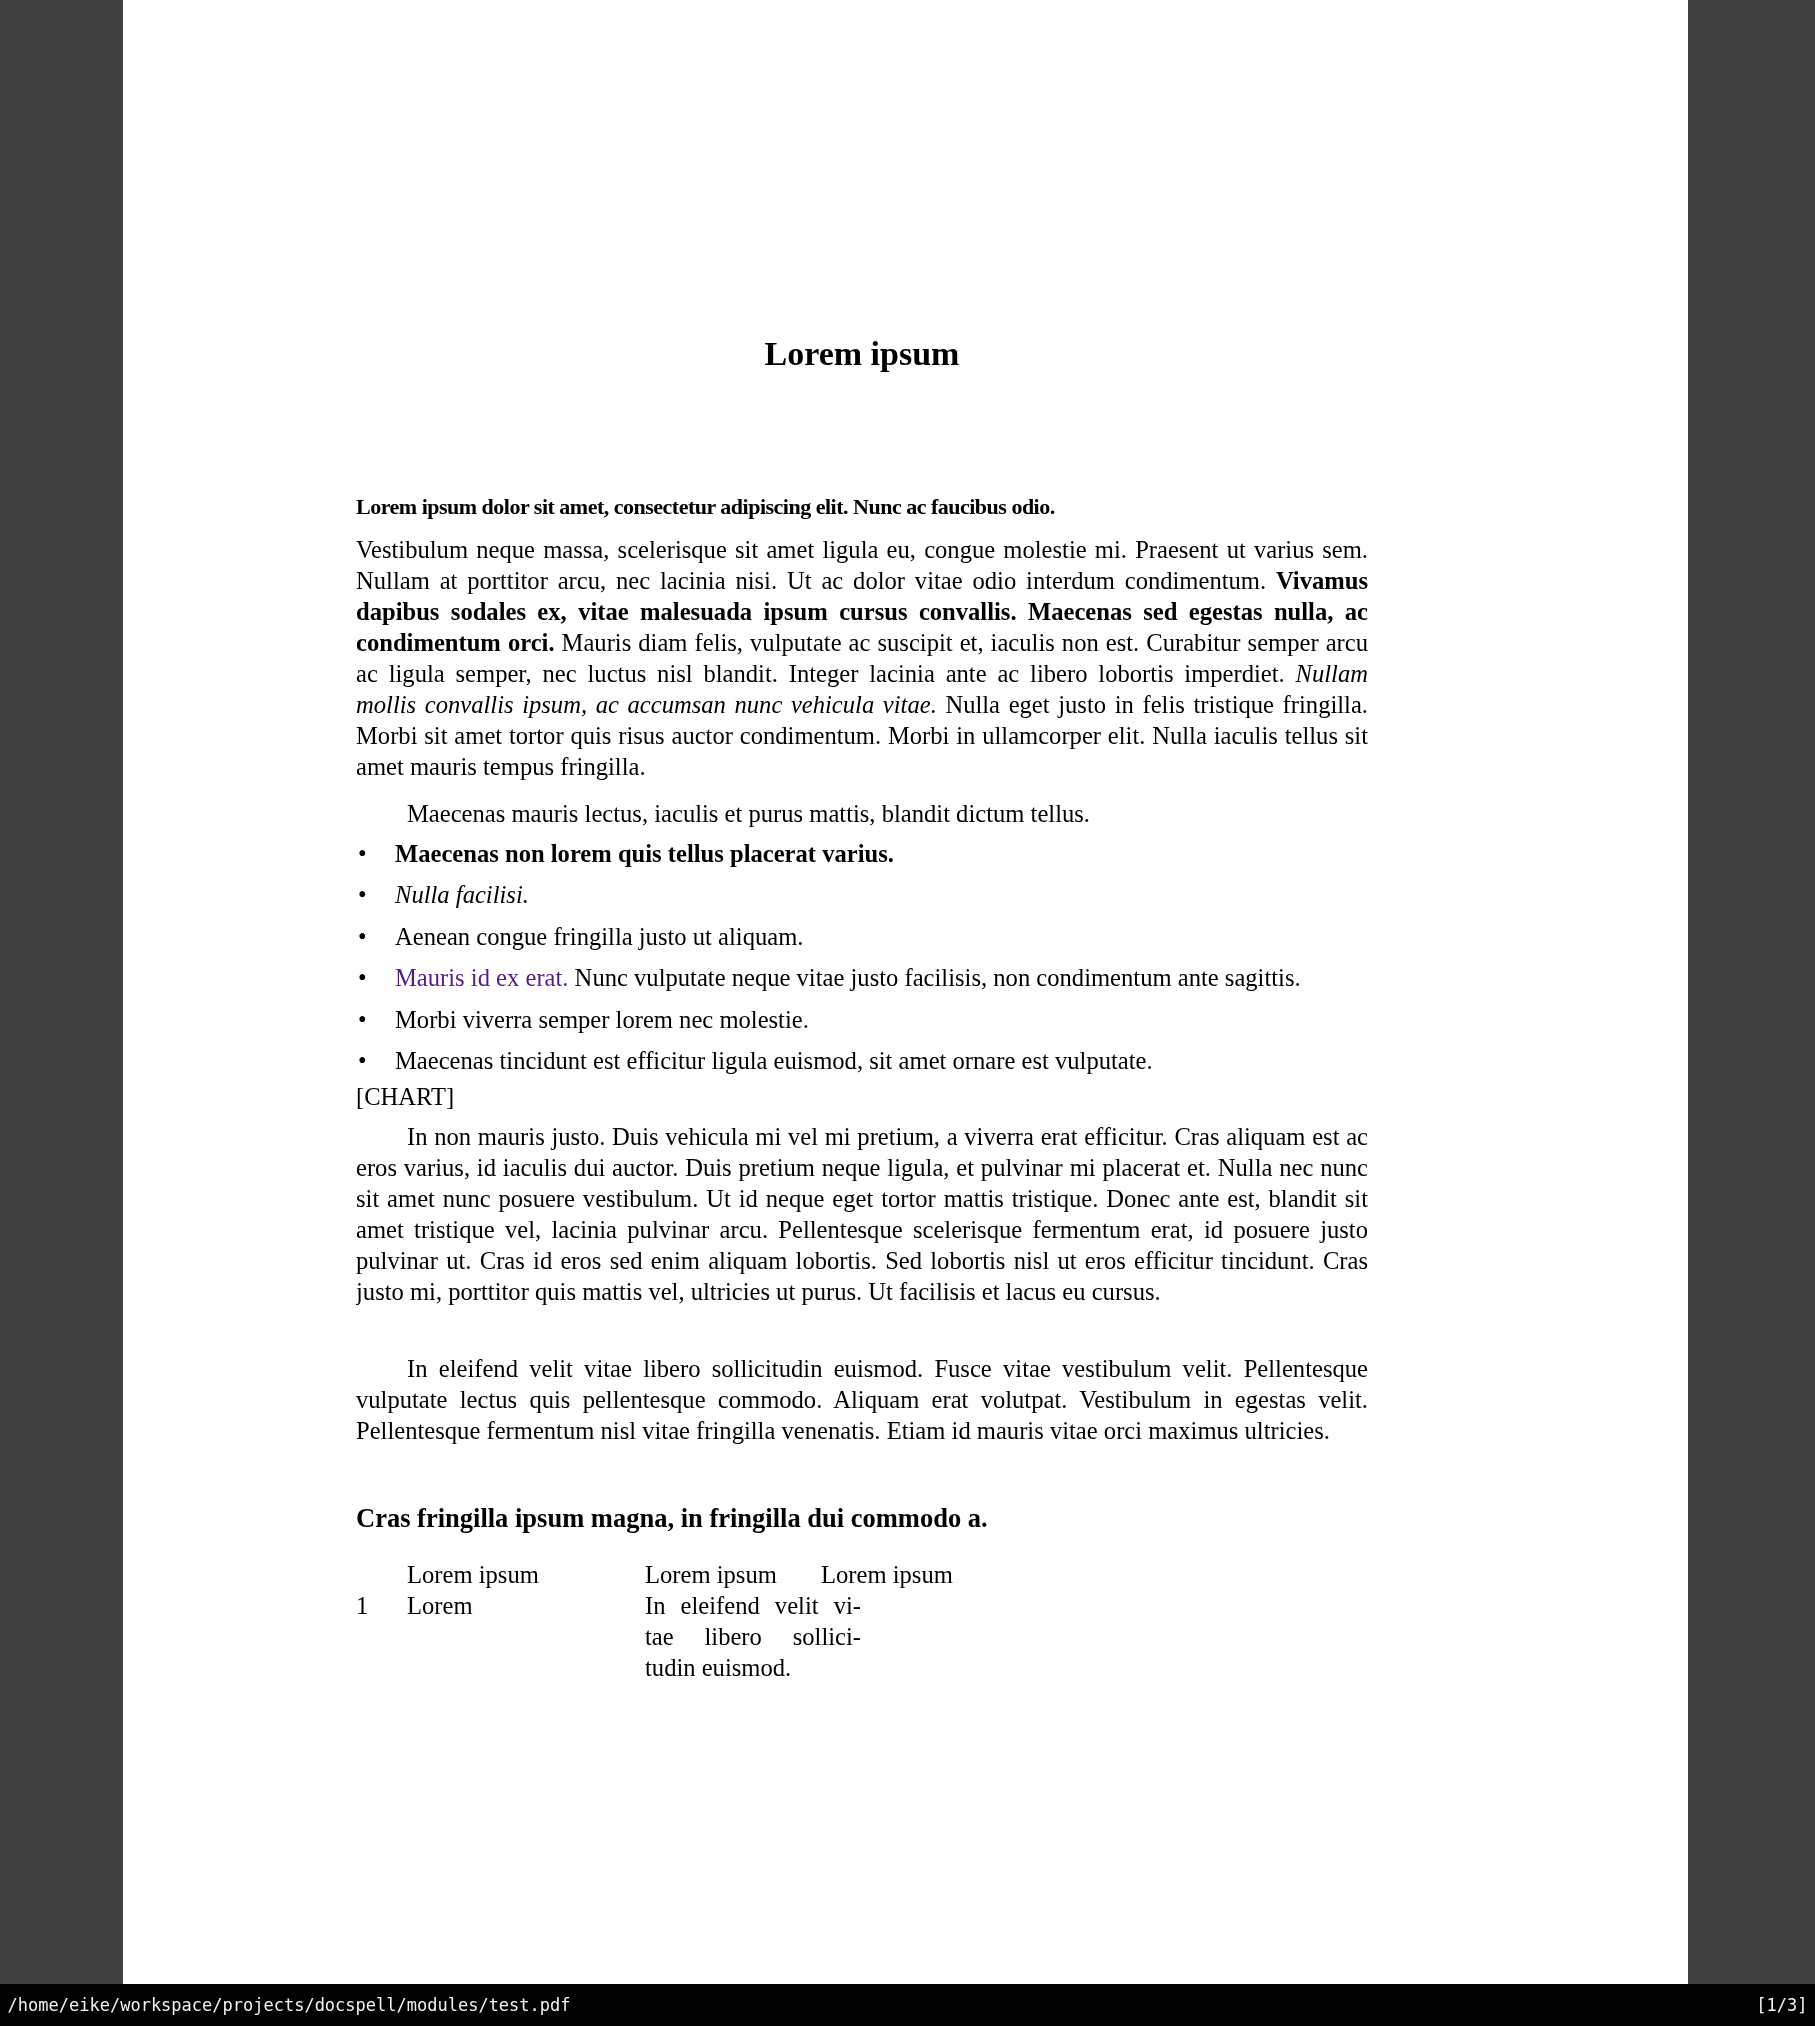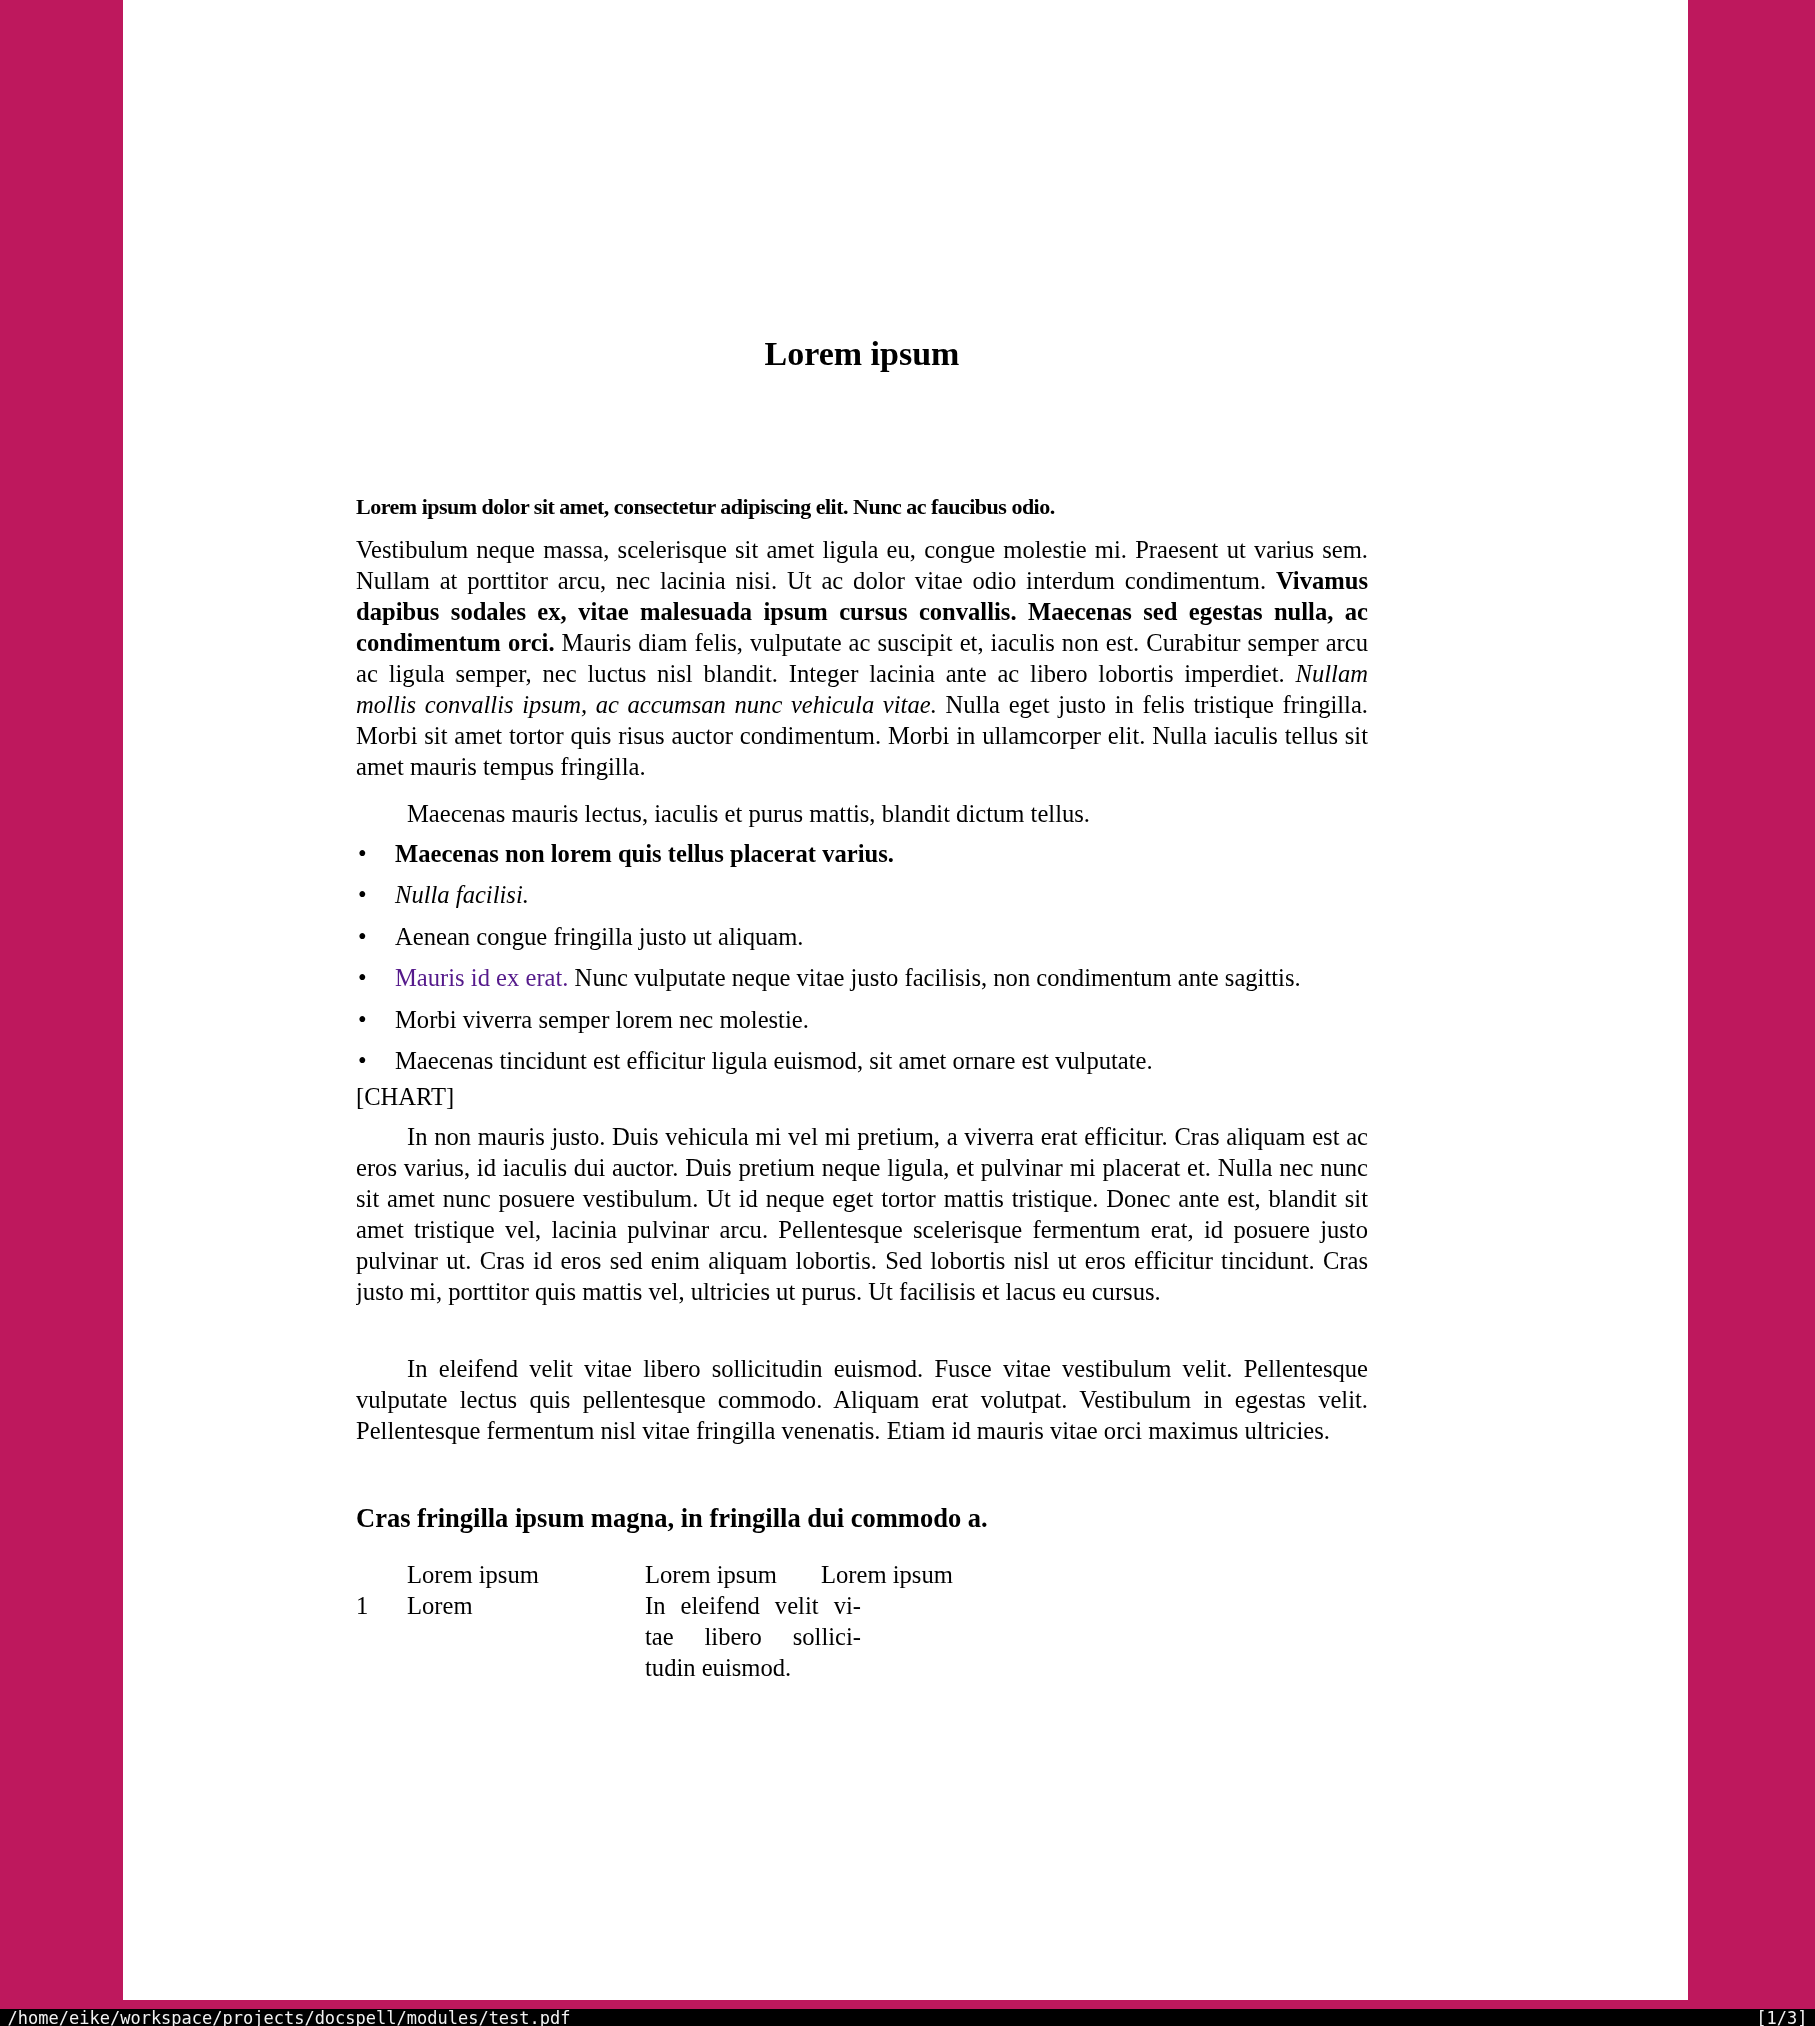--- a/index.html
+++ b/index.html
@@ -1,18 +1,18 @@
 <!DOCTYPE html>
 <html style="--link-color: #551a8b;font-size:15px"><head>
 <meta charset="utf-8">
 <style>
   html,body { margin:0; padding:0; background:#000; }
   .viewport {
     position:relative; width:1815px; height:2026px;
-    background:#be185d; overflow:hidden;
+    background:#404040; overflow:hidden;
     font-family:"Liberation Serif", serif; color:#000;
   }
   .page {
     position:absolute; left:123px; top:0;
     width:1565px; height:2000px; background:#ffffff;
   }
   .content { position:absolute; left:233px; top:0; width:1012px; }
 
   .doc-title {
     margin-top:333px; text-align:center;
@@ -46,21 +46,21 @@
   .table {
     margin-top:24.6px; display:grid;
     grid-template-columns:51px 238px 176px 1fr;
   }
   .tcell { font-size:24.6px; line-height:31px; text-align:left; }
   .lines-cell { width:216px; }
   .tline { text-align:justify; text-align-last:justify; }
   .tline.last { text-align:last; text-align-last:left; }
 
   .statusbar {
-    position:absolute; left:0; bottom:0; width:100%; height:17px;
+    position:absolute; left:0; bottom:0; width:100%; height:42px;
     background:#000; color:#f2f2f2;
     font-family:"DejaVu Sans Mono", monospace; font-size:17px;
     display:flex; justify-content:space-between; align-items:center;
     padding:0 7.6px; box-sizing:border-box; white-space:nowrap;
   }
 </style>
 </head>
 <body>
 
 <div class="viewport">

